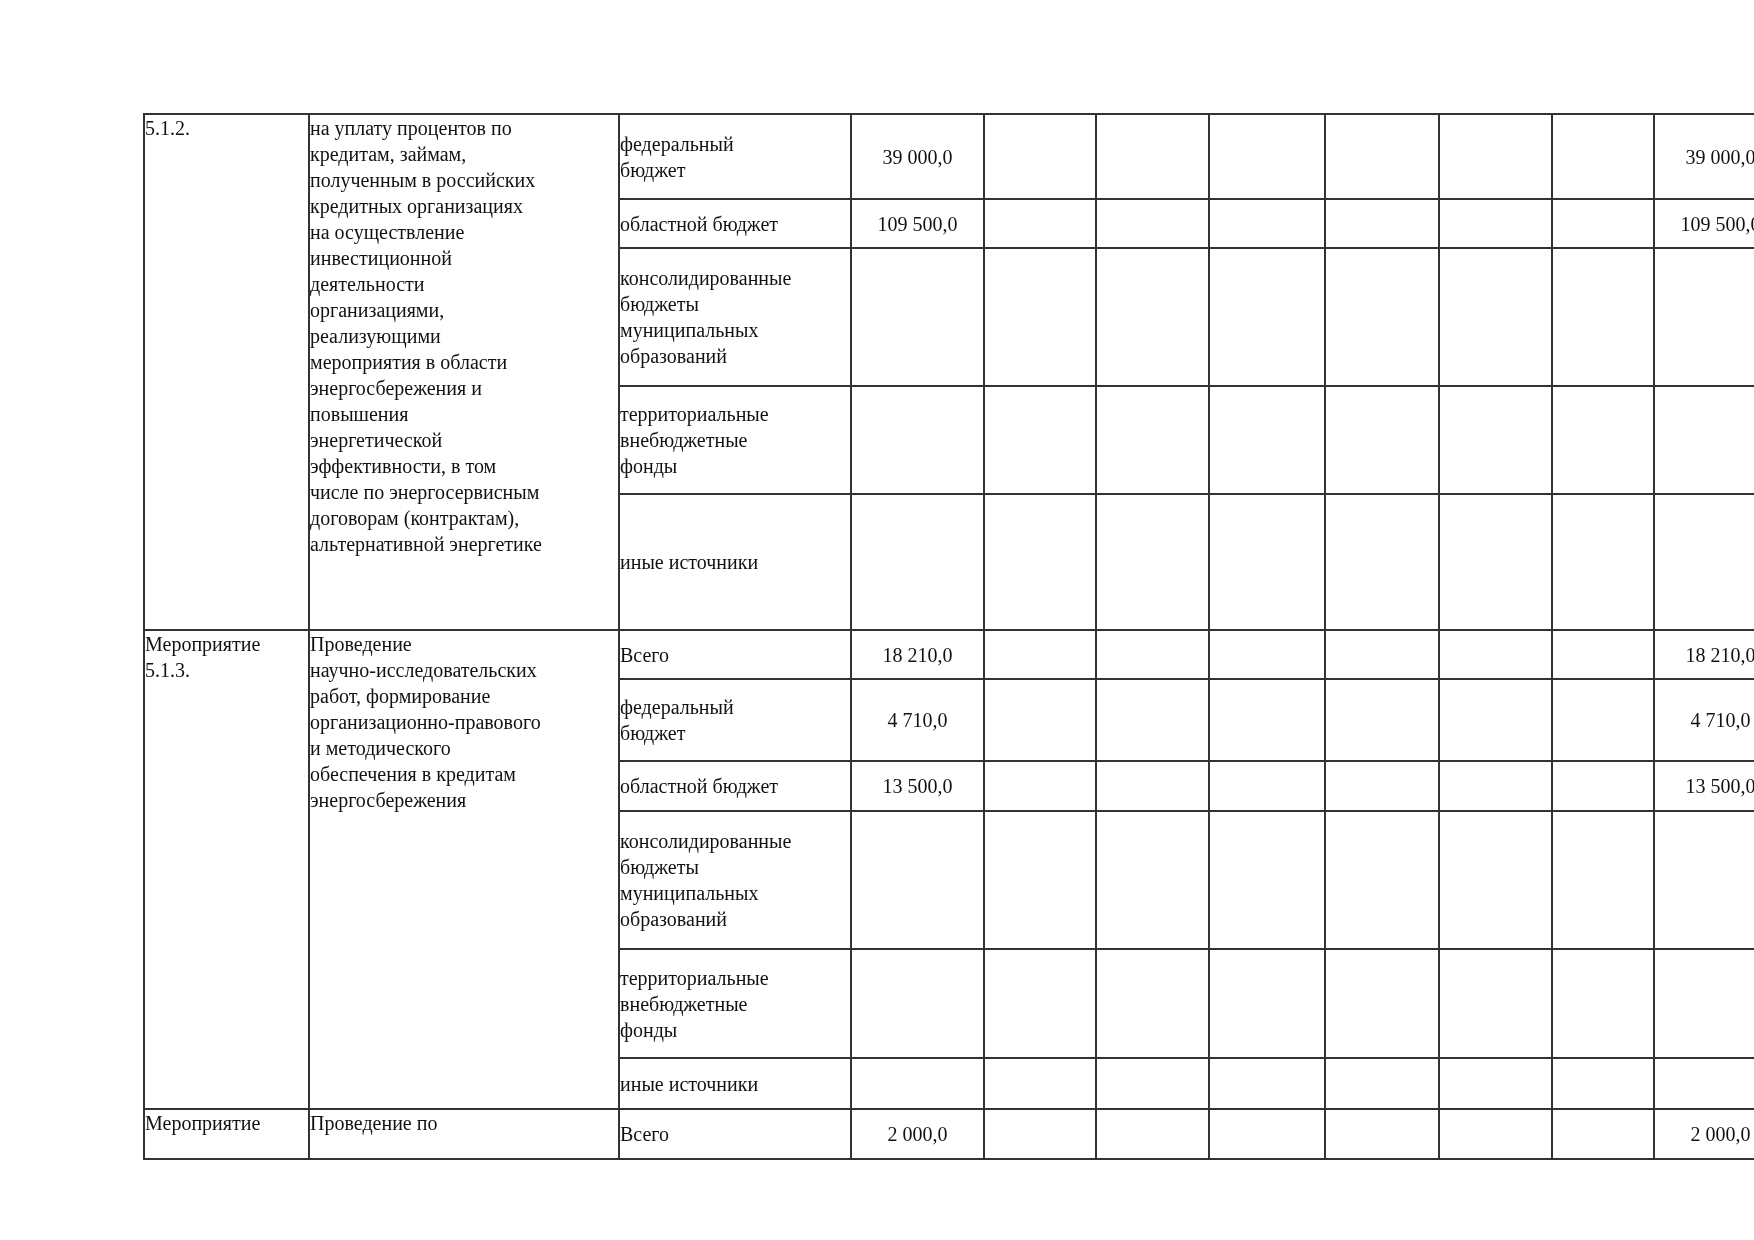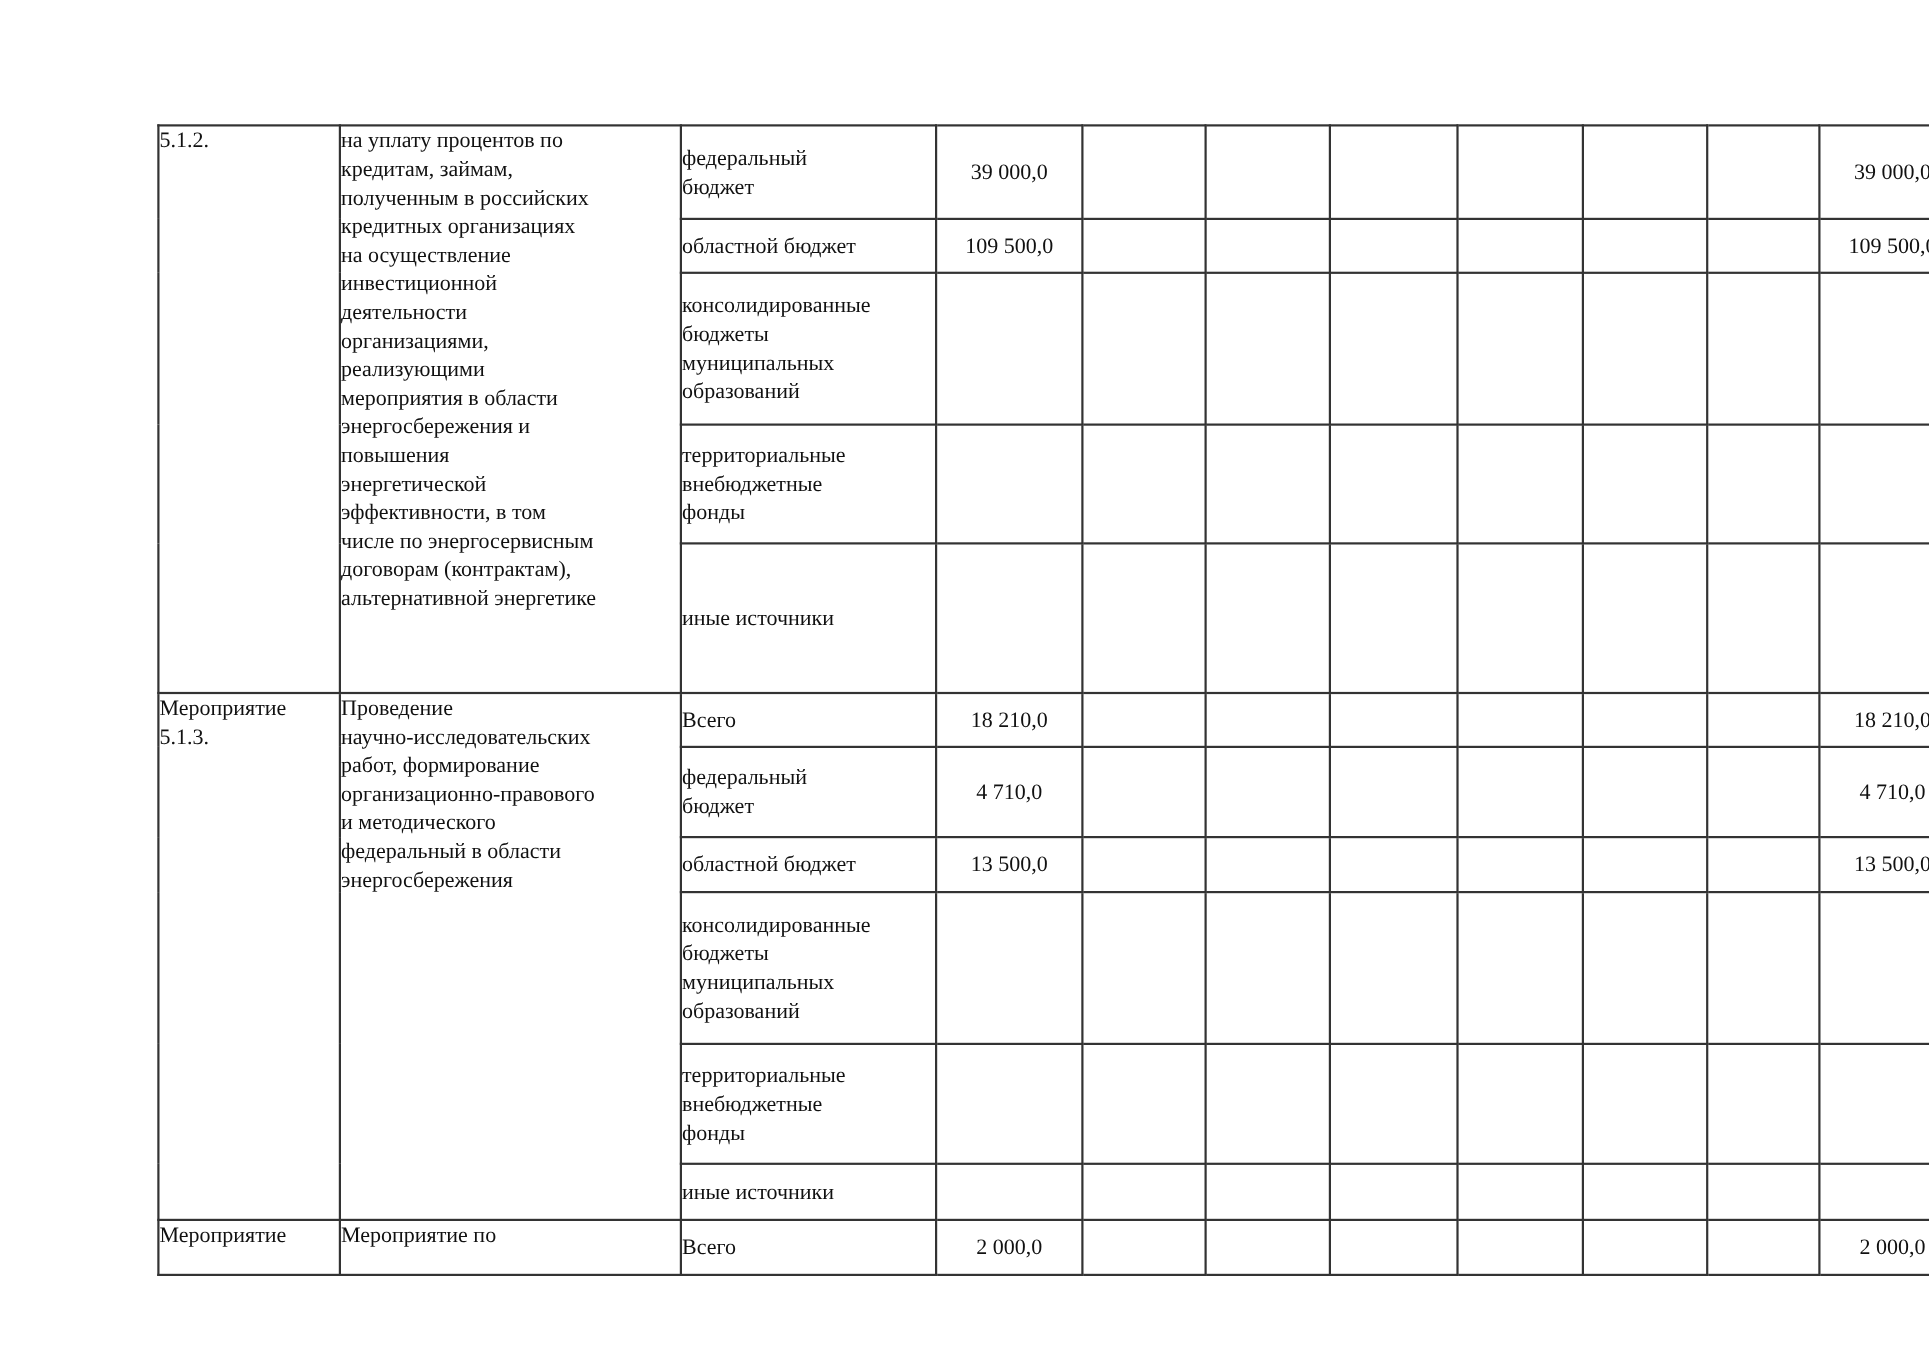--- a/index.html
+++ b/index.html
@@ -151,21 +151,21 @@
   </tr>
 
   <tr style="height:49px">
     <td class="cell-id" rowspan="6">Мероприятие
 5.1.3.</td>
     <td class="cell-desc" rowspan="6">Проведение
 научно-исследовательских
 работ, формирование
 организационно-правового
 и методического
-федеральный в области
+обеспечения в кредитам
 энергосбережения</td>
     <td class="cell-src">Всего</td>
     <td class="cell-val">18 210,0</td>
     <td class="cell-empty"></td>
     <td class="cell-empty"></td>
     <td class="cell-empty"></td>
     <td class="cell-empty"></td>
     <td class="cell-empty"></td>
     <td class="cell-empty"></td>
     <td class="cell-val">18 210,0</td>
@@ -227,21 +227,21 @@
     <td class="cell-empty"></td>
     <td class="cell-empty"></td>
     <td class="cell-empty"></td>
     <td class="cell-empty"></td>
     <td class="cell-empty"></td>
     <td class="cell-val"></td>
   </tr>
 
   <tr style="height:50px">
     <td class="cell-id">Мероприятие</td>
-    <td class="cell-desc">Мероприятие по</td>
+    <td class="cell-desc">Проведение по</td>
     <td class="cell-src">Всего</td>
     <td class="cell-val">2 000,0</td>
     <td class="cell-empty"></td>
     <td class="cell-empty"></td>
     <td class="cell-empty"></td>
     <td class="cell-empty"></td>
     <td class="cell-empty"></td>
     <td class="cell-empty"></td>
     <td class="cell-val">2 000,0</td>
   </tr>

